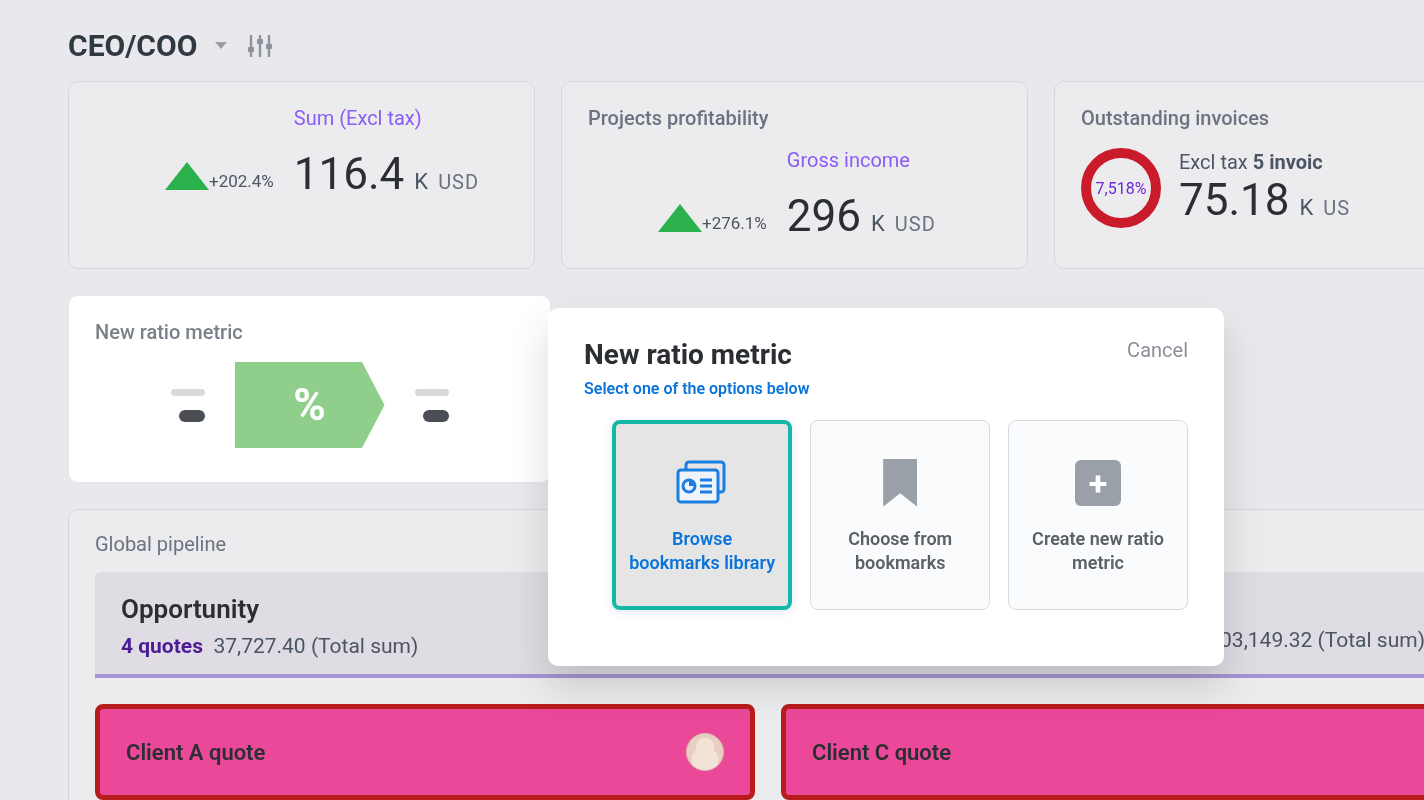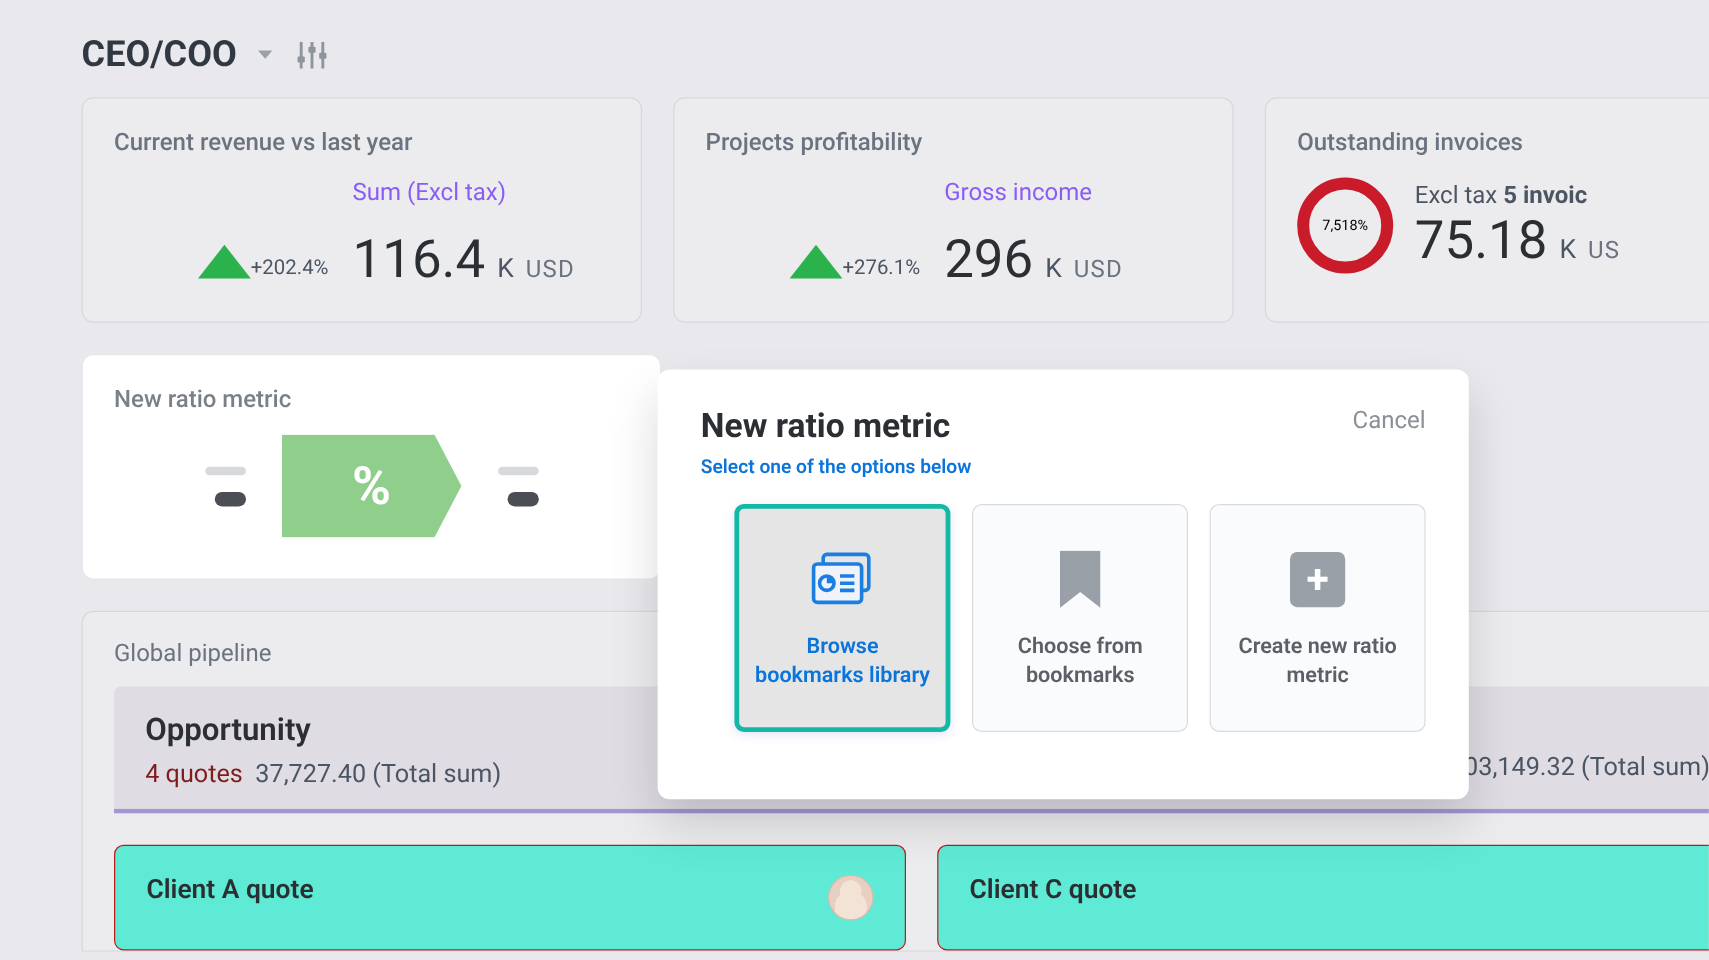--- a/index.html
+++ b/index.html
@@ -31,21 +31,21 @@
   .stat-left { display:flex; flex-direction:row; align-items:center; margin-right:6px; }
   .tri-up { width:0;height:0;border-left:22px solid transparent;border-right:22px solid transparent;border-bottom:28px solid #2bb24c; margin-bottom:10px;}
   .pct { font-size:17px; color:#4b5563; }
   .stat-right .lbl { font-size:20px; color:#8b5cf6; margin-bottom:18px; }
   .bignum { font-size:44px; font-weight:400; color:#2b2f33; display:flex; align-items:baseline; gap:10px; }
   .bignum .unit { font-size:22px; color:#4b5563; font-weight:400; }
   .bignum .cur { font-size:20px; color:#6b7280; font-weight:400; letter-spacing:1px; }
 
   .ring-wrap { display:flex; align-items:center; gap:18px; }
   .ring { width:80px;height:80px;border-radius:50%;border:10px solid #c91b2a; display:flex;align-items:center;justify-content:center; }
-  .ring span { font-size:12px; color:#000000; }
+  .ring span { font-size:16px; color:#6d28d9; }
 
   
   .tile-white {
     background:#ffffff;
     border:1px solid #e5e7eb;
     border-radius:10px;
     padding:24px 26px;
     width:483px;
     height:188px;
   }
@@ -71,26 +71,26 @@
   .pipe-title { font-size:20px; color:#6b7280; margin-bottom:16px; }
   .opp-panel {
     background:#dfdce4;
     border-radius:6px 6px 0 0;
     padding:22px 26px 16px;
     border-bottom:4px solid #a495d3;
     position:relative;
   }
   .opp-h { font-size:26px; font-weight:600; color:#2b2f33; margin-bottom:10px; }
   .opp-sub { font-size:21px; color:#4b5563; }
-  .opp-sub b { font-weight:400; color:#7f1d1d; }
+  .opp-sub b { font-weight:700; color:#4c1d95; }
   .opp-right { position:absolute; right:16px; top:56px; font-size:21px; color:#4b5563;}
   .quote-row { display:flex; gap:26px; margin-top:26px; }
   .quote-card {
-    background:#5eead4; border:1px solid #b91c1c; border-radius:8px;
-    flex:1; padding:24px 26px; display:flex; justify-content:space-between;
+    background:#ec4899; border:5px solid #b91c1c; border-radius:8px;
+    flex:1; padding:24px 26px; display:flex; align-items:center; justify-content:space-between;
     min-height:64px;
   }
   .quote-title { font-size:22px; font-weight:600; color:#2b2f33; }
   .avatar { width:38px;height:38px;border-radius:50%;background:#e7cfc2; border:1px solid #d7bdae; background-image: radial-gradient(circle at 50% 35%, #f3e2d6 30%, transparent 31%), radial-gradient(circle at 50% 72%, #f3e2d6 42%, transparent 43%); }
 
   
   .modal {
     position:absolute; left:548px; top:308px;
     width:676px; height:358px;
     background:#fff; border-radius:10px;
@@ -141,21 +141,20 @@
           <line x1="24" y1="2" x2="24" y2="24"></line>
         <rect x="3" y="14" width="6" height="5" fill="#8e949c" stroke="none" rx="1"></rect>
         <rect x="12" y="6" width="6" height="5" fill="#8e949c" stroke="none" rx="1"></rect>
         <rect x="21" y="11" width="6" height="5" fill="#8e949c" stroke="none" rx="1"></rect>
       </svg>
     </span>
   </div>
 
   <div class="row" style="width:1400px;">
     <div class="card card-lg">
-      <div class="card-title">Current revenue vs last year</div>
       <div class="stat">
         <div class="stat-left">
           <div class="tri-up"></div>
           <div class="pct">+202.4%</div>
         </div>
         <div class="stat-right">
           <div class="lbl">Sum (Excl tax)</div>
           <div class="bignum">
             <span>116.4</span>
             <span class="unit">K</span>

